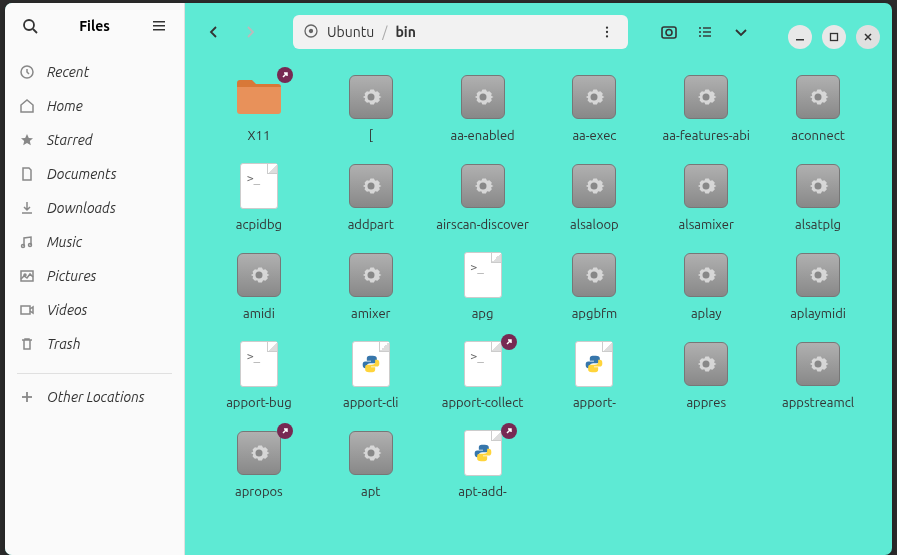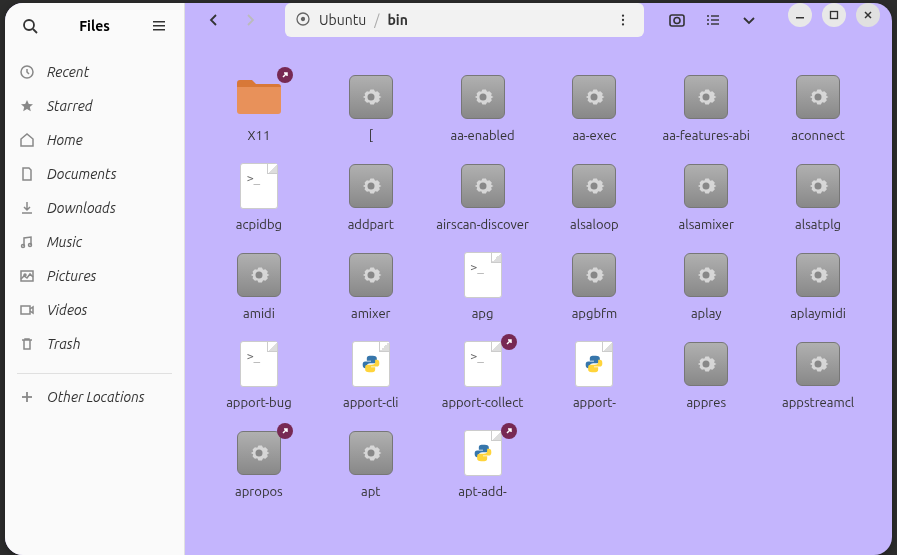--- a/index.html
+++ b/index.html
@@ -1,27 +1,27 @@
 <!DOCTYPE html>
 <html><head>
 <meta charset="utf-8">
 <style>
 * { box-sizing: border-box; margin: 0; padding: 0; font-family: Ubuntu, Cantarell, sans-serif; }
 body { background: #2c2c2c; width: 897px; height: 555px; overflow: hidden; }
-.window { position: absolute; top: 3px; left: 5px; right: 5px; bottom: 0; background: #c4b5fd; border-radius: 18px; display: flex; overflow: hidden; box-shadow: 0 2px 8px rgba(0,0,0,0.3); }
+.window { position: absolute; top: 3px; left: 5px; right: 5px; bottom: 0; background: #5eead4; border-radius: 7px; display: flex; overflow: hidden; box-shadow: 0 2px 8px rgba(0,0,0,0.3); }
 .sidebar { width: 180px; background: #fafafa; border-right: 1px solid #e0e0e0; display: flex; flex-direction: column; }
 .sidebar-header { height: 46px; display: flex; align-items: center; padding: 0 8px; }
 .icon-btn { width: 34px; height: 34px; border: none; background: transparent; border-radius: 6px; display: flex; align-items: center; justify-content: center; cursor: pointer; color: #333; }
 .sidebar-title { flex: 1; text-align: center; font-weight: bold; font-size: 14px; }
 .sidebar-list { padding: 6px 0; }
 .sidebar-item { display: flex; align-items: center; padding: 9px 14px; cursor: pointer; font-size: 14px; color: #333; gap: 12px; font-style: italic; }
 .sidebar-item .si-icon { width: 16px; height: 16px; color: #888; flex-shrink: 0; }
 .separator { height: 1px; background: #e0e0e0; margin: 6px 12px; }
 .main { flex: 1; display: flex; flex-direction: column; }
-.toolbar { height: 46px; display: flex; align-items: flex-start; padding: 0 6px; gap: 12px; }
+.toolbar { height: 46px; display: flex; align-items: flex-end; padding: 0 6px; gap: 20px; }
 .nav-btns { display: flex; gap: 2px; margin: 0 6px; }
 .pathbar { flex: 1; height: 34px; background: #f2f2f2; border-radius: 6px; display: flex; align-items: center; padding: 0 4px 0 10px; gap: 8px; font-size: 14px; color: #333; }
 .pathbar .seg { cursor: pointer; }
 .pathbar .current { font-weight: bold; }
 .pathbar .sep { color: #aaa; }
 .pathbar-menu { margin-left: auto; }
 .toolbar-right { display: flex; gap: 2px; margin-left: 4px; }
 .win-controls { display: flex; gap: 10px; margin-left: 10px; margin-right: 6px; }
 .win-btn { width: 24px; height: 24px; border-radius: 50%; background: #e8e8e8; border: none; display: flex; align-items: center; justify-content: center; cursor: pointer; color: #333; }
 .win-btn.close { background: #e0e0e0; }
@@ -65,30 +65,30 @@
     </div>
     <div class="sidebar-list" id="sidebar-list">
         <div class="sidebar-item">
           <span class="si-icon"><svg width="16" height="16" viewBox="0 0 16 16" fill="none" stroke="currentColor" stroke-width="1.5">
               <circle cx="8" cy="8" r="6"></circle>
               <polyline points="8,5 8,8 10,10"></polyline>
             </svg></span>
           <span>Recent</span>
         </div>
         <div class="sidebar-item">
+          <span class="si-icon"><svg width="16" height="16" viewBox="0 0 16 16" fill="none" stroke="currentColor" stroke-width="1.5">
+              <path d="M2 7l6-5 6 5v7H2z"></path>
+            </svg></span>
+          <span>Home</span>
+        </div>
+        <div class="sidebar-item">
           <span class="si-icon"><svg width="16" height="16" viewBox="0 0 16 16" fill="currentColor">
               <polygon points="8,2 9.8,6 14,6.3 10.8,9 11.8,13.2 8,11 4.2,13.2 5.2,9 2,6.3 6.2,6"></polygon>
             </svg></span>
           <span>Starred</span>
-        </div>
-        <div class="sidebar-item">
-          <span class="si-icon"><svg width="16" height="16" viewBox="0 0 16 16" fill="none" stroke="currentColor" stroke-width="1.5">
-              <path d="M2 7l6-5 6 5v7H2z"></path>
-            </svg></span>
-          <span>Home</span>
         </div>
         <div class="sidebar-item">
           <span class="si-icon"><svg width="16" height="16" viewBox="0 0 16 16" fill="none" stroke="currentColor" stroke-width="1.5">
               <path d="M4 2h6l2 2v10H4z"></path>
             </svg></span>
           <span>Documents</span>
         </div>
         <div class="sidebar-item">
           <span class="si-icon"><svg width="16" height="16" viewBox="0 0 16 16" fill="none" stroke="currentColor" stroke-width="1.5">
               <path d="M8 2v8m-3-3l3 3 3-3M3 13h10"></path>

